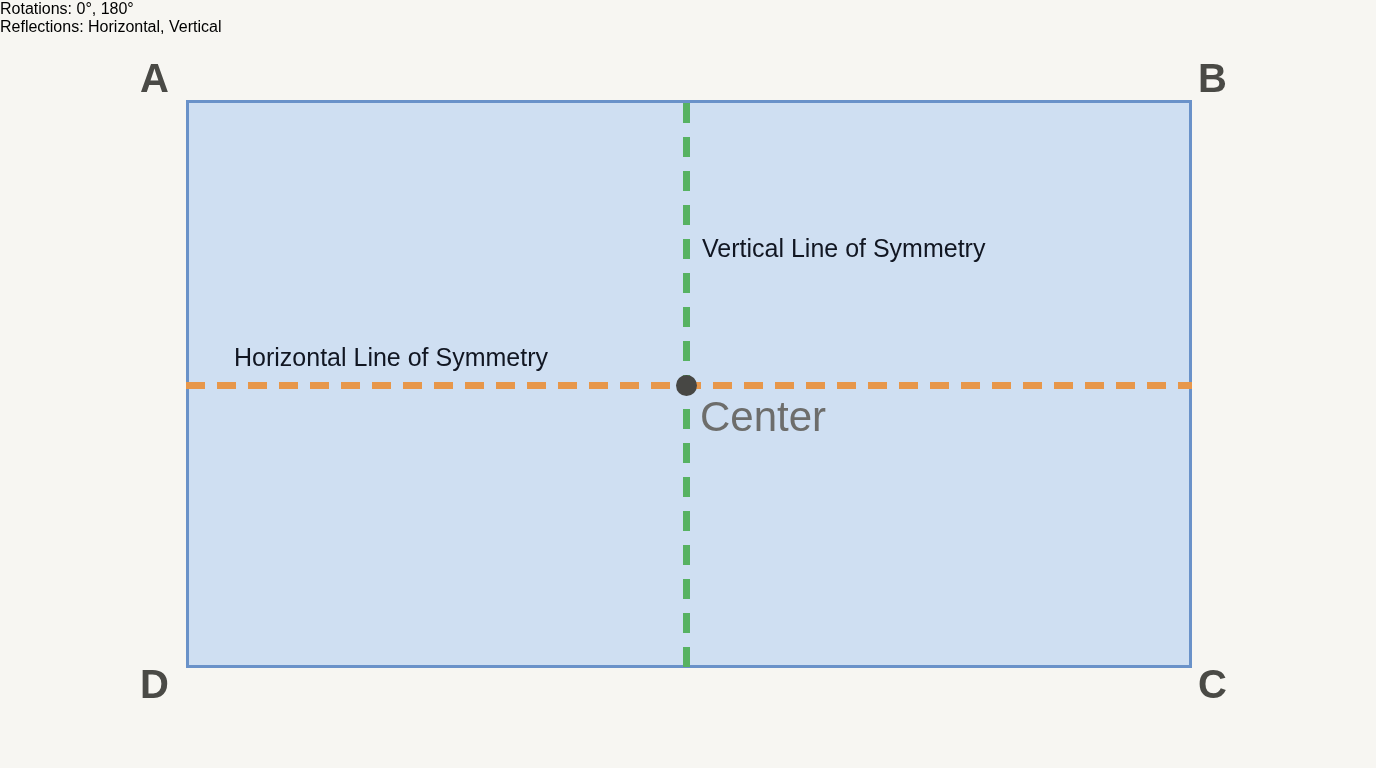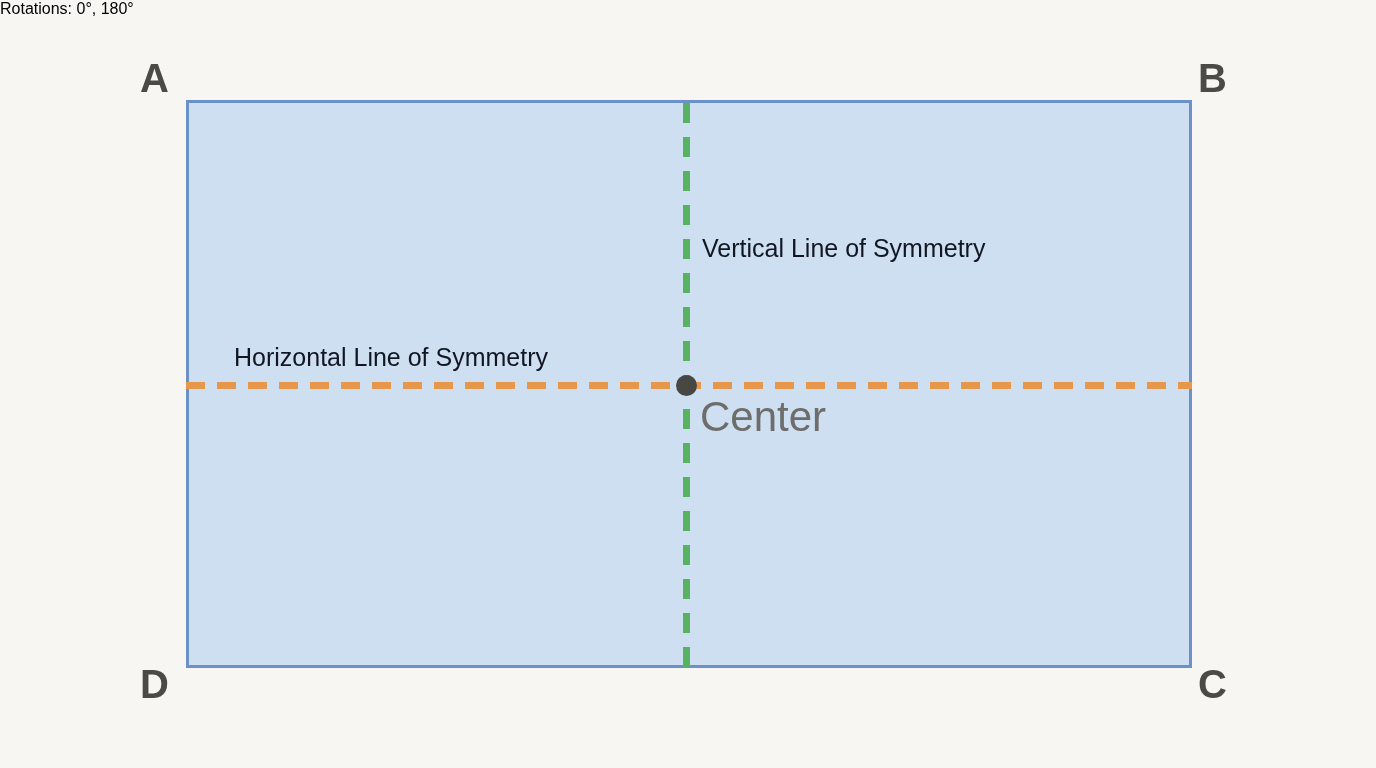--- a/index.html
+++ b/index.html
@@ -127,14 +127,15 @@
   <div id="center-label">Center</div>
 
   <div id="vx-a" class="vertex">A</div>
 
   <div id="vx-b" class="vertex">B</div>
 
   <div id="vx-c" class="vertex">C</div>
 
   <div id="vx-d" class="vertex">D</div>
 
+  <div id="title-bottom">Reflections: Horizontal, Vertical</div>
 
 </div>
 
 </body></html>

